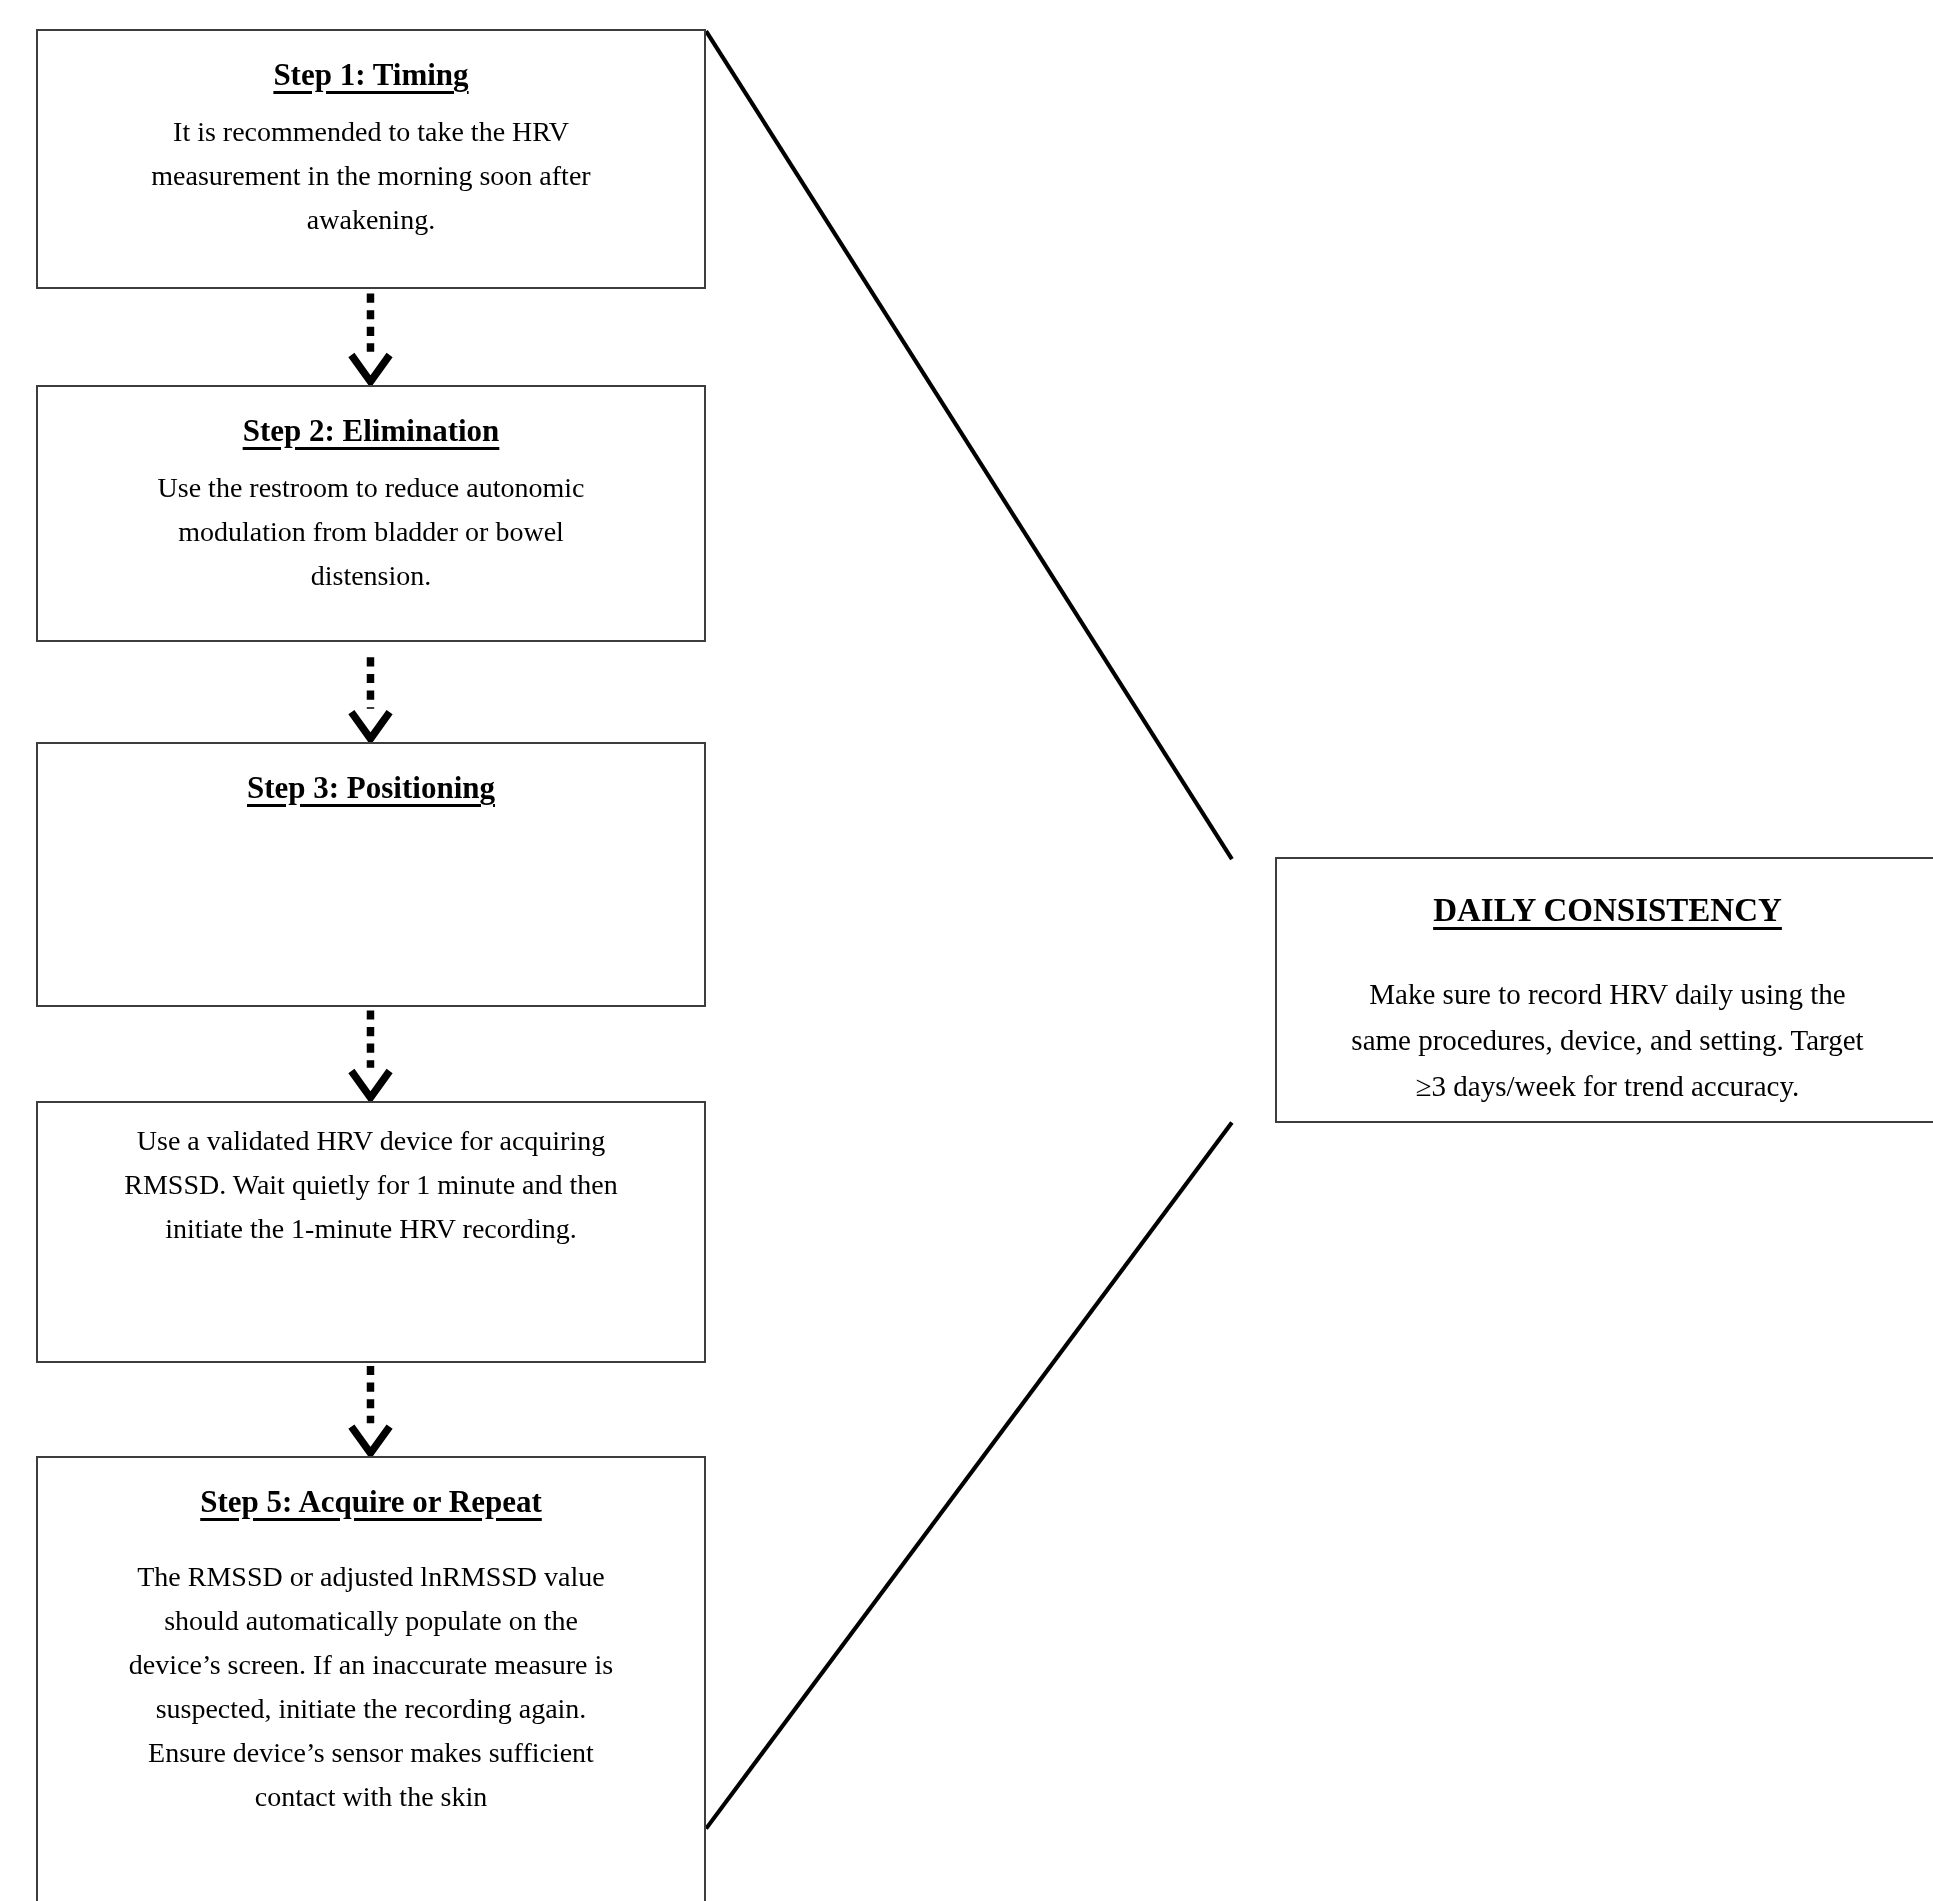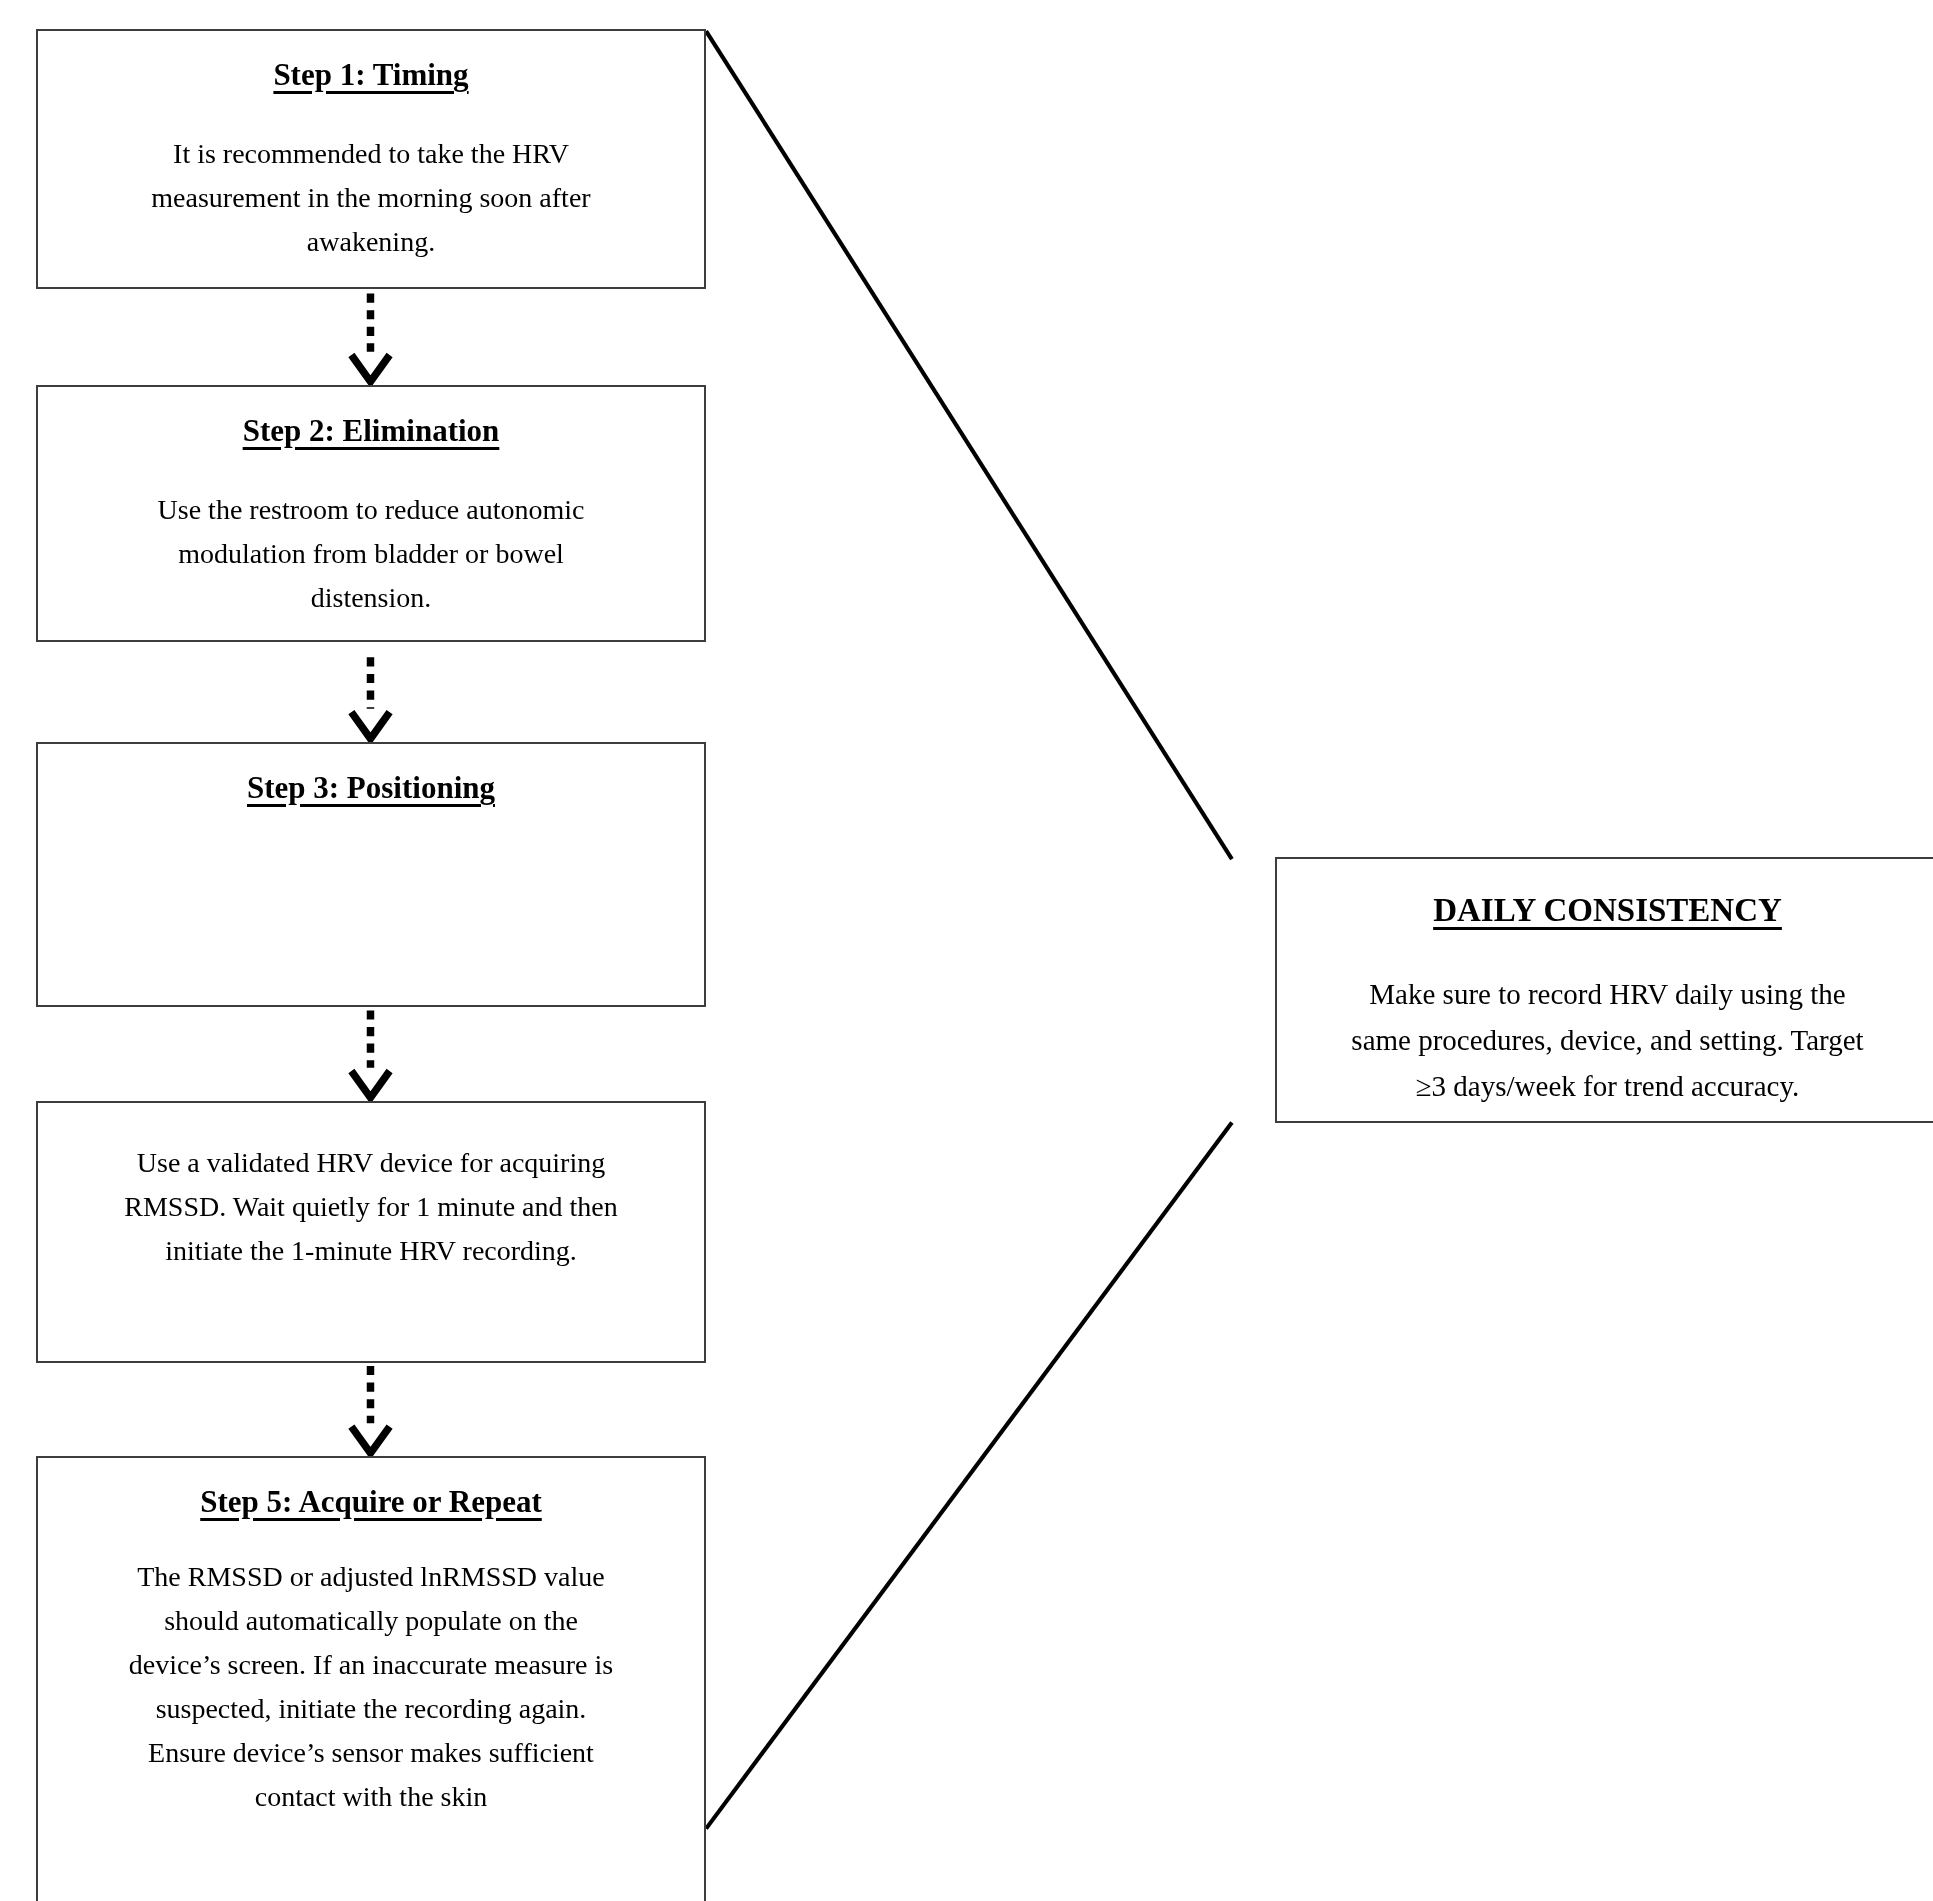--- a/index.html
+++ b/index.html
@@ -67,21 +67,21 @@
   .title{
     margin-top:25px;
     font-size:31px;
     line-height:38px;
     font-weight:bold;
     text-decoration:underline;
     text-decoration-thickness:2.5px;
     text-underline-offset:5.8px;
   }
   .bodytext{
-    margin-top:38px;
+    margin-top:16px;
     font-size:28px;
     line-height:44px;
     white-space:pre-line;
   }
   .s5 .bodytext{margin-top:34px;}
   .side .title{
     margin-top:32px;
     font-size:33px;
   }
   .side .bodytext{

